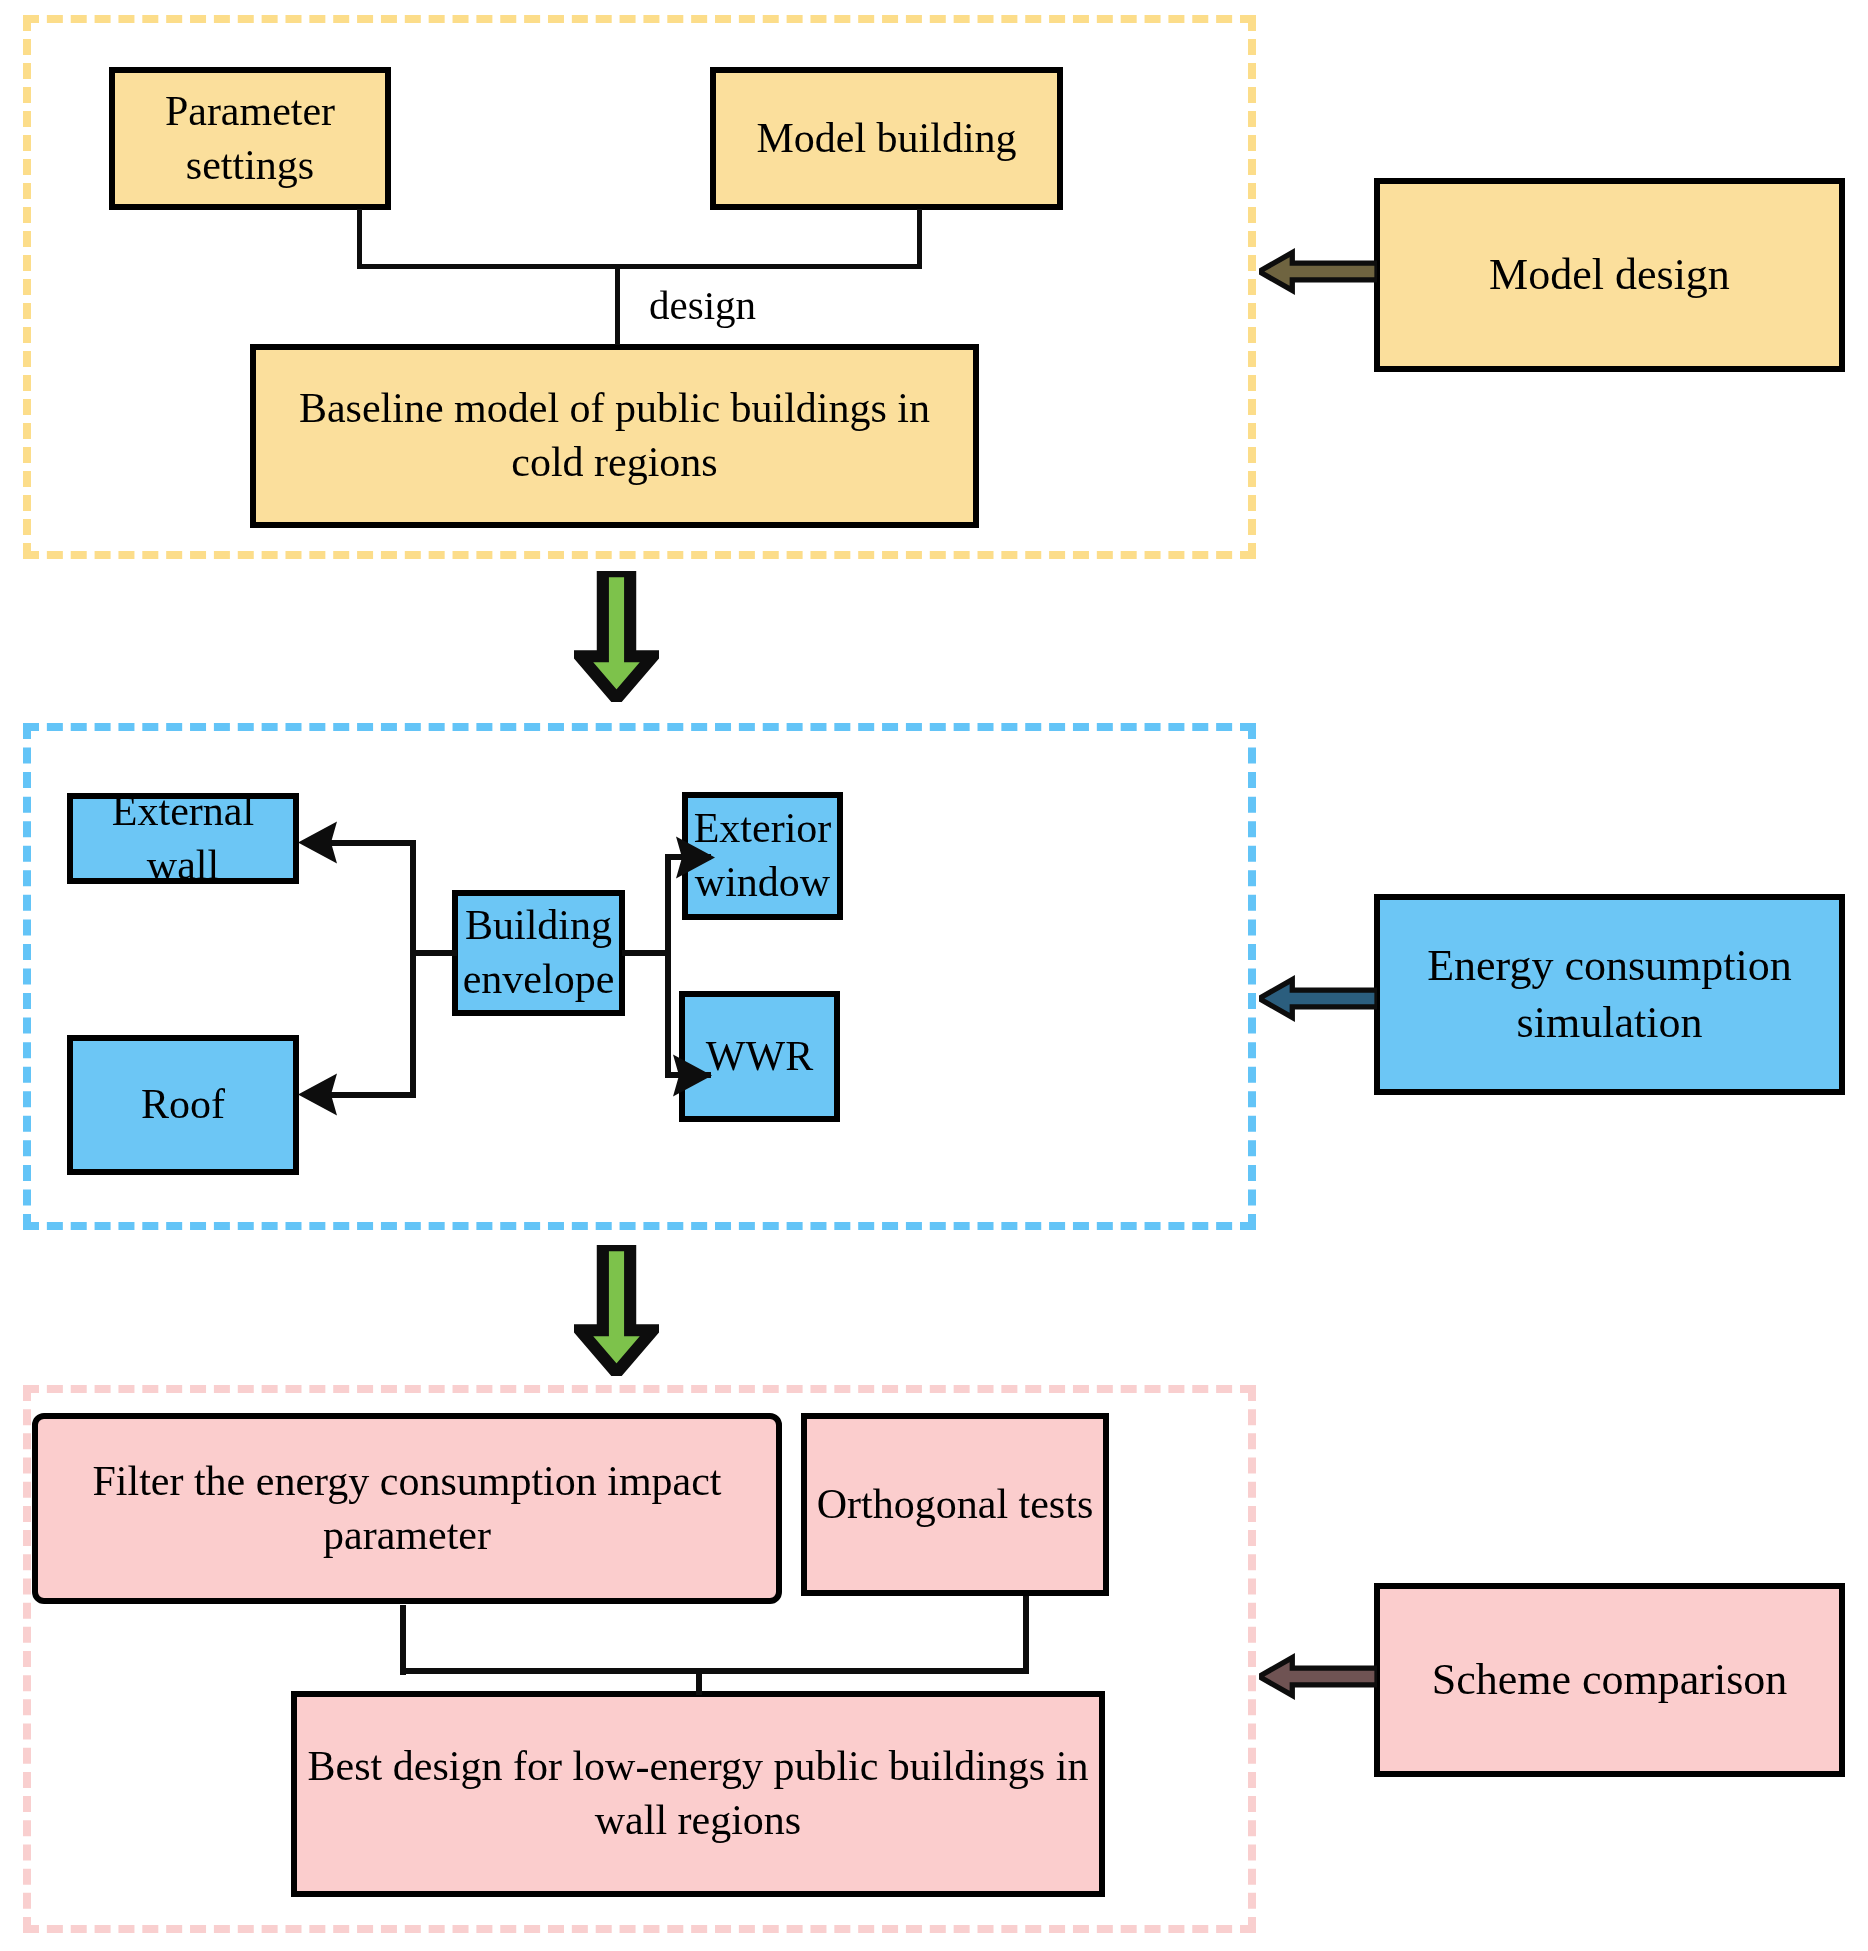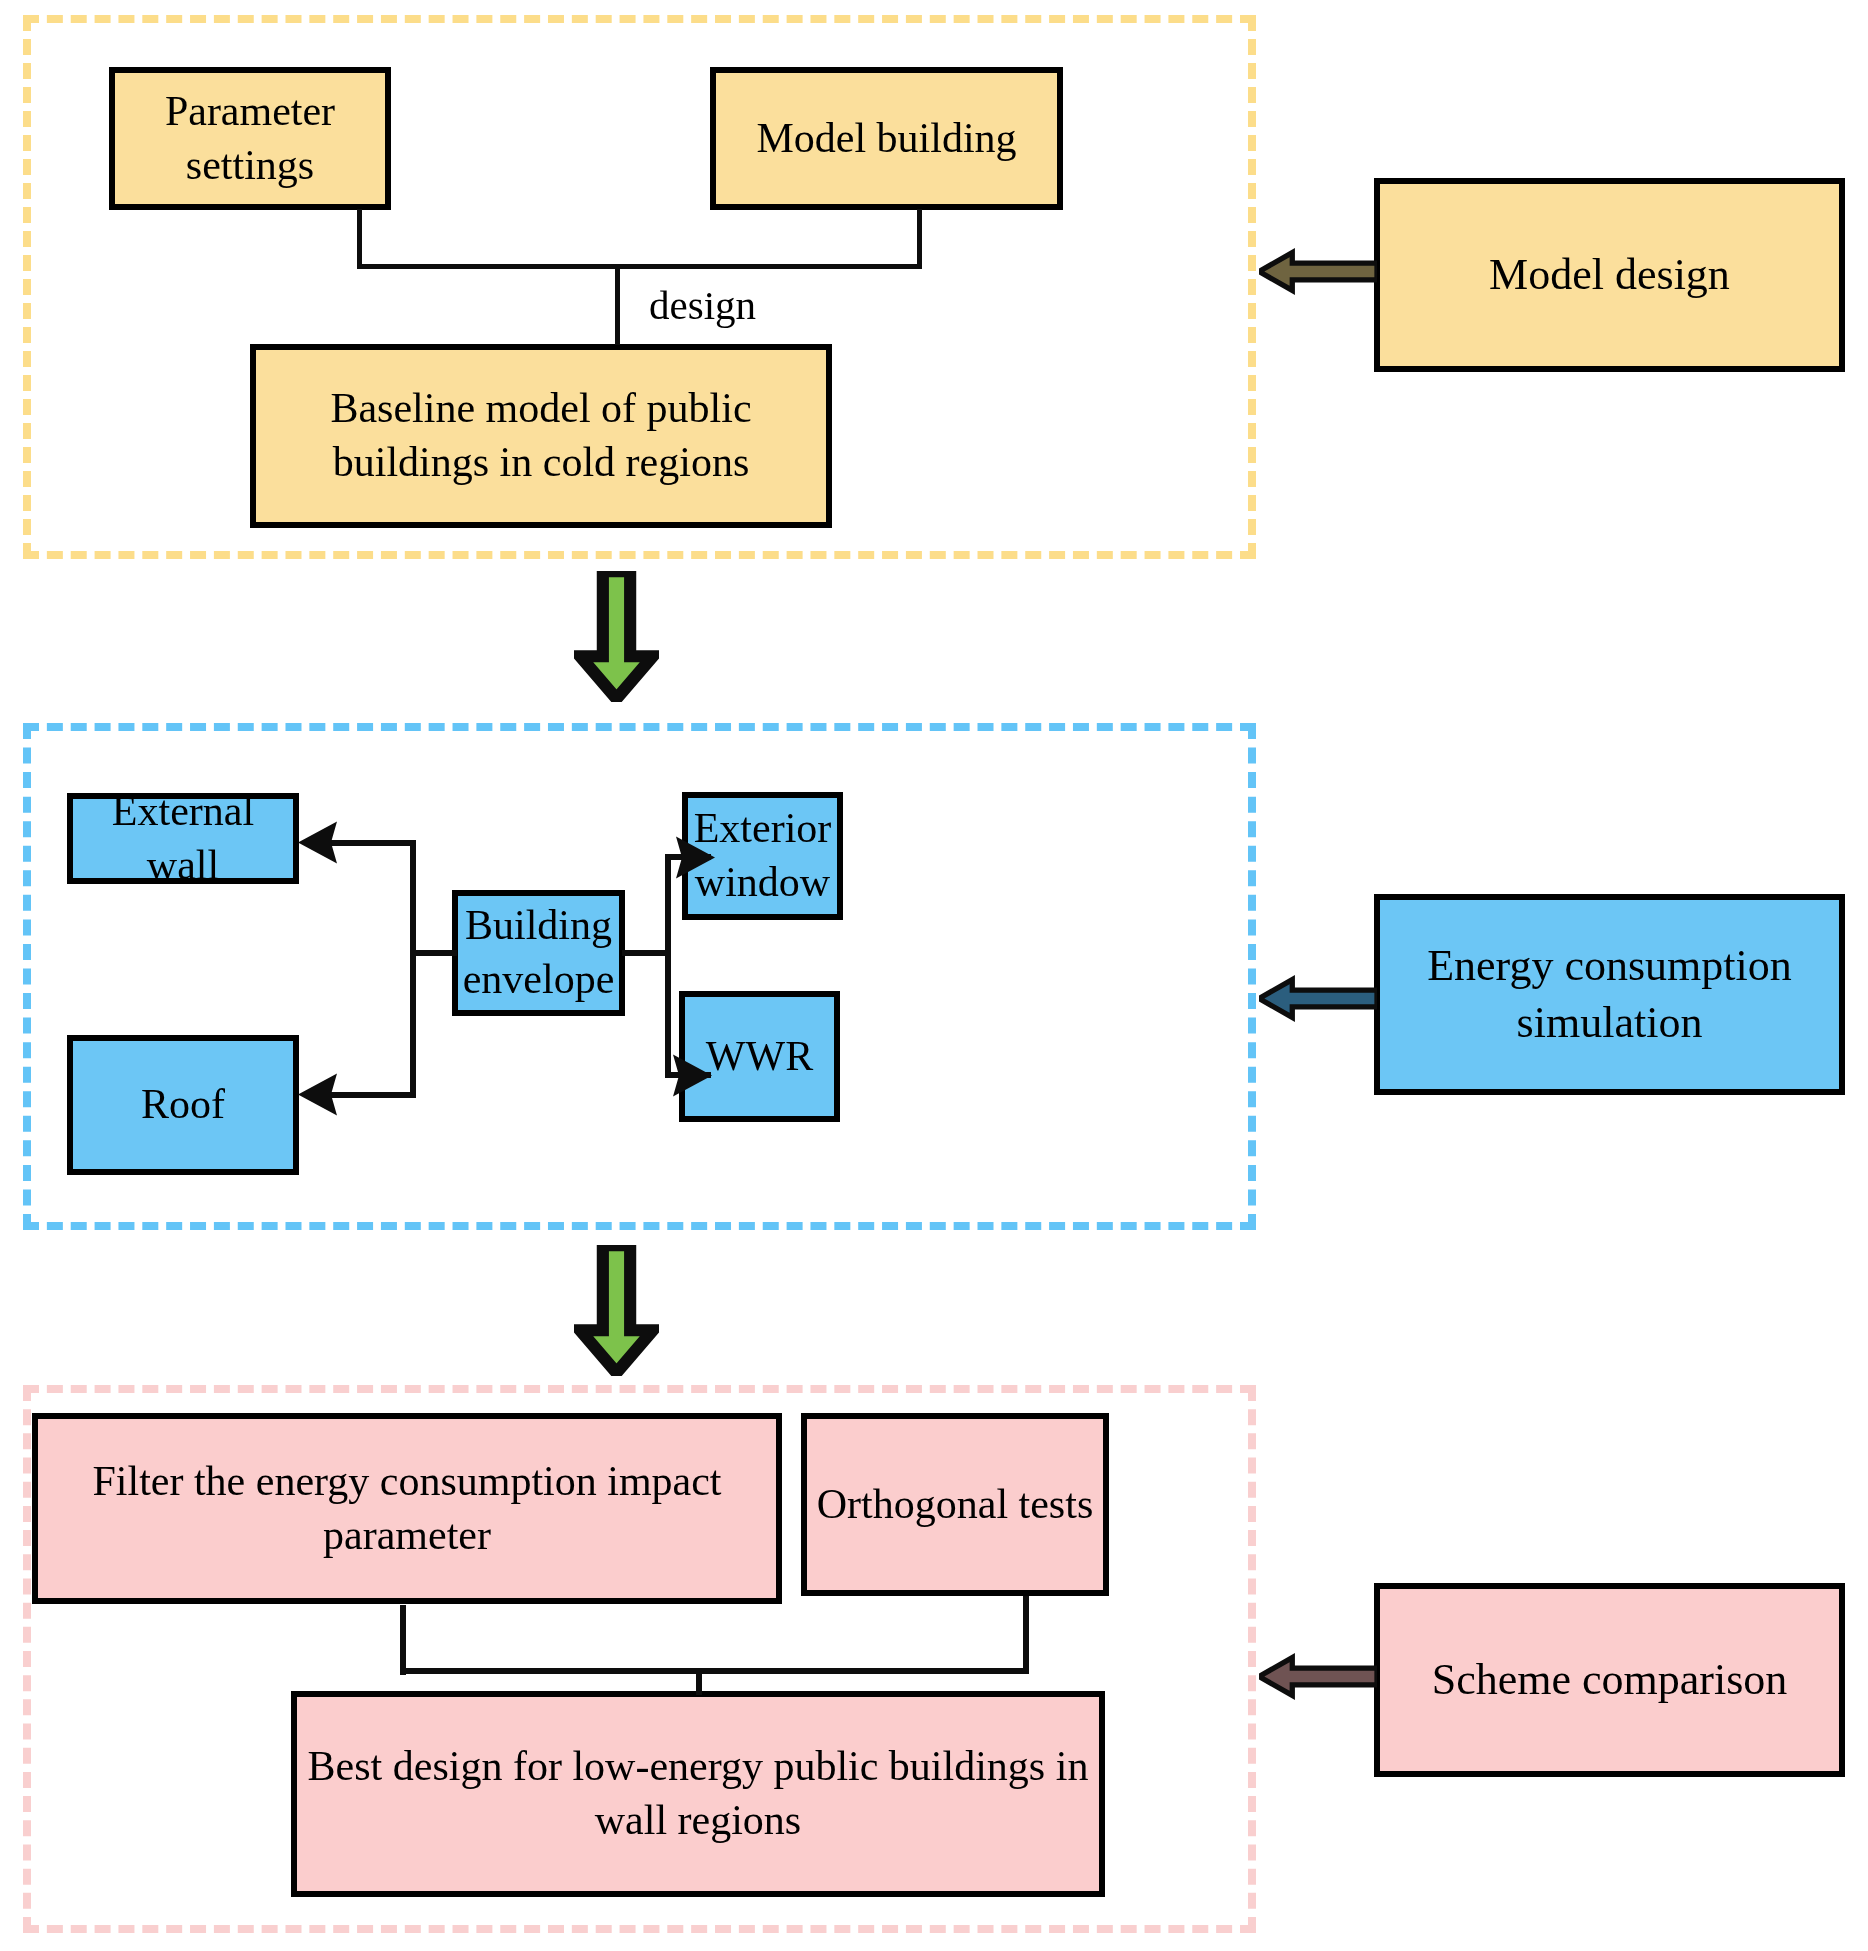--- a/index.html
+++ b/index.html
@@ -75,21 +75,21 @@
 <body>
 
 <div id="canvas">
 
   <div class="frame frame-yellow" style="left:23px; top:15px; width:1233px; height:544px;"></div>
 
   <div class="node n-yellow" style="left:109px; top:67px; width:282px; height:143px; font-size:42px;">Parameter settings</div>
 
   <div class="node n-yellow" style="left:710px; top:67px; width:353px; height:143px; font-size:42px;">Model building</div>
 
-  <div class="node n-yellow" style="left:250px; top:344px; width:582px; height:184px; font-size:42px;">Baseline model of public buildings in cold regions</div>
+  <div class="node n-yellow" style="left:250px; top:344px; width:729px; height:184px; font-size:42px;">Baseline model of public buildings in cold regions</div>
 
   <div class="line" style="left:357px; top:209px; width:5.3px; height:59px;"></div>
   <div class="line" style="left:917px; top:209px; width:5.3px; height:59px;"></div>
   <div class="line" style="left:357px; top:264px; width:565px; height:5.3px;"></div>
   <div class="line" style="left:615px; top:264px; width:5.3px; height:81px;"></div>
 
   <div class="edge-label" style="left:649px; top:281px; font-size:41px;">design</div>
 
   <div class="node n-yellow" style="left:1374px; top:178px; width:471px; height:194px; font-size:44px;">Model design</div>
 
@@ -159,21 +159,21 @@
   </div>
 
   <div class="vblock-arrow" style="left:574px; top:1245px;">
     <svg width="85" height="131" viewBox="0 0 112 172">
       <polygon points="38,0 74,0 74,112 104,112 56,168 8,112 38,112" fill="#7dc24b" stroke="#0d0d0d" stroke-width="16" stroke-linejoin="miter"></polygon>
     </svg>
   </div>
 
   <div class="frame frame-pink" style="left:23px; top:1385px; width:1233px; height:548px;"></div>
 
-  <div class="node n-pink" style="left:32px; top:1413px; width:750px; height:191px; font-size:42px;">Filter the energy consumption impact parameter</div>
+  <div class="node n-pink" style="left:32px; top:1413px; width:750px; height:191px; font-size:42px;border-radius:12px;">Filter the energy consumption impact parameter</div>
 
   <div class="node n-pink" style="left:801px; top:1413px; width:308px; height:183px; font-size:42px;">Orthogonal tests</div>
 
   <div class="node n-pink" style="left:291px; top:1691px; width:814px; height:206px; font-size:42px;">Best design for low-energy public buildings in wall regions</div>
 
   <div class="line" style="left:400px; top:1605px; width:6px; height:70px;"></div>
   <div class="line" style="left:1023px; top:1596px; width:6px; height:78px;"></div>
   <div class="line" style="left:400px; top:1668px; width:629px; height:6px;"></div>
   <div class="line" style="left:696px; top:1668px; width:6px; height:27px;"></div>
 

